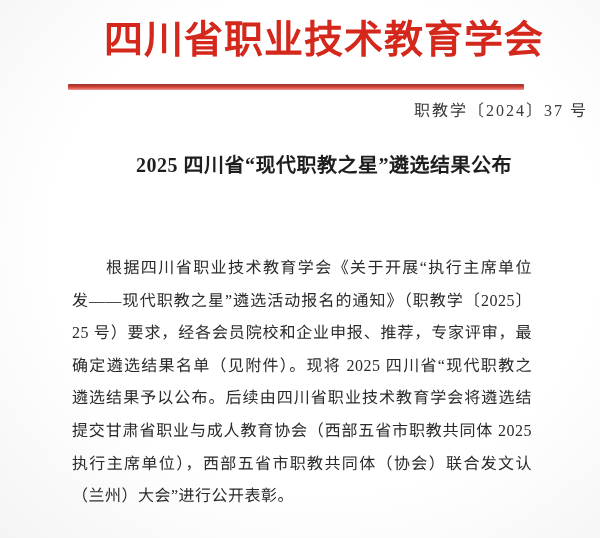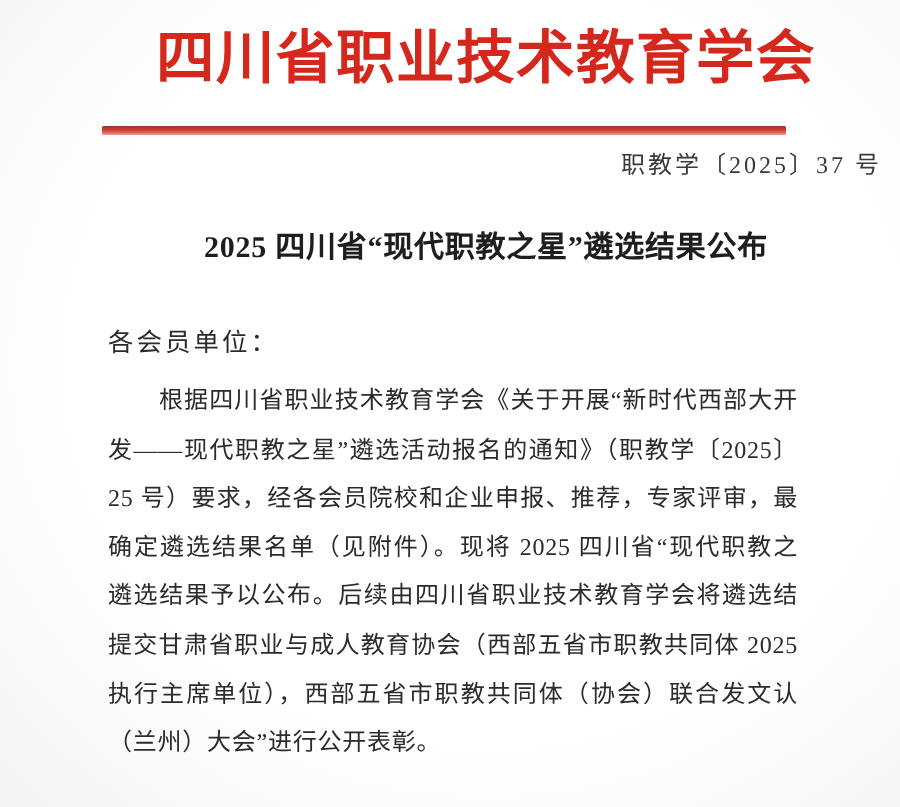--- a/index.html
+++ b/index.html
@@ -96,28 +96,27 @@
 </style>
 </head>
 <body>
 
 <div class="page">
 
   <h1 class="org-name">四川省职业技术教育学会</h1>
 
   <div class="red-rule"></div>
 
-  <div class="doc-number">职教学〔2025〕37 号</div>
+  <div class="doc-number">职教学〔2024〕37 号</div>
 
   <h2 class="doc-title">2025 四川省“现代职教之星”遴选结果公布</h2>
 
-  <div class="salutation">各会员单位：</div>
 
   <div class="body-block">
-      <div class="body-line indent">根据四川省职业技术教育学会《关于开展“新时代西部大开</div>
+      <div class="body-line indent">根据四川省职业技术教育学会《关于开展“执行主席单位</div>
       <div class="body-line">发——现代职教之星”遴选活动报名的通知》（职教学〔2025〕</div>
       <div class="body-line">25 号）要求，经各会员院校和企业申报、推荐，专家评审，最终</div>
       <div class="body-line">确定遴选结果名单（见附件）。现将 2025 四川省“现代职教之星”</div>
       <div class="body-line">遴选结果予以公布。后续由四川省职业技术教育学会将遴选结果</div>
       <div class="body-line">提交甘肃省职业与成人教育协会（西部五省市职教共同体 2025 年</div>
       <div class="body-line">执行主席单位），西部五省市职教共同体（协会）联合发文认</div>
       <div class="body-line last">（兰州）大会”进行公开表彰。</div>
     </div>
 
 </div>

